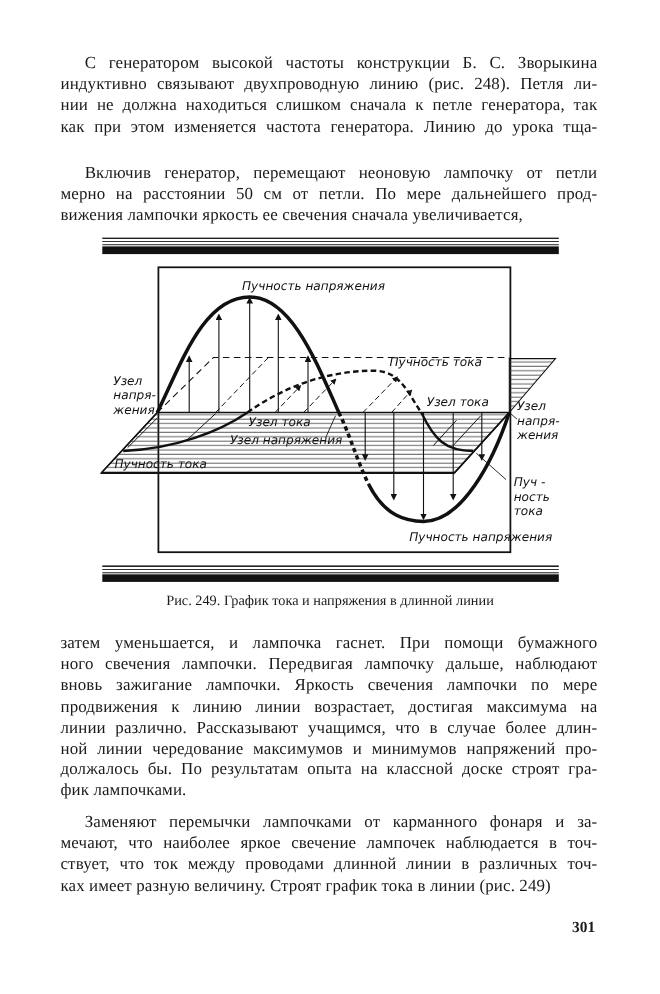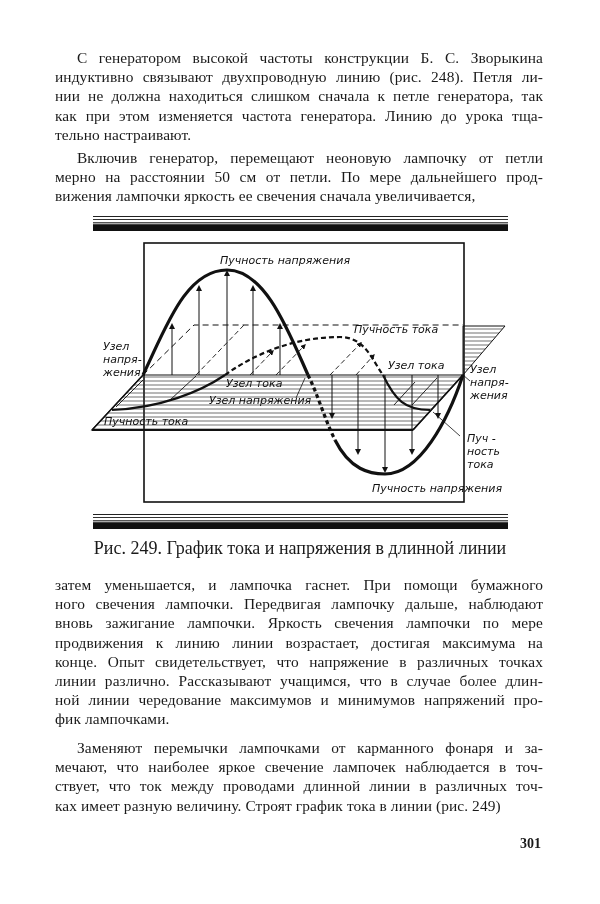--- a/index.html
+++ b/index.html
@@ -6,35 +6,34 @@
   body { width:600px; height:904px; position:relative; overflow:hidden;
          font-family:"Liberation Serif","DejaVu Serif",serif; color:#1a1a1a; }
   .para { position:absolute; left:55px; width:488px; font-size:15.4px; line-height:19.2px;
           text-align:justify; letter-spacing:0.1px; }
   .para .ln { display:block; white-space:nowrap; text-align-last:justify; }
   .para .ln.last { text-align-last:left; }
   .indent { padding-left:22px; }
   .bar { position:absolute; left:93px; width:415px; height:15px;
          background:linear-gradient(to bottom,#222 0,#222 1px,#fff 1px,#fff 3px,#333 3px,#333 4px,#fff 4px,#fff 6px,#555 6px,#555 7px,#ddd 7px,#111 9px,#111 15px); }
   .caption { position:absolute; left:0; width:600px; top:538px; text-align:center;
-             font-size:18px; }
+             font-size:13px; }
   .pagenum { position:absolute; left:520px; top:836px; font-size:14px; font-weight:bold; }
   svg text { font-family:"DejaVu Sans","Liberation Sans",sans-serif; font-style:italic; font-size:11px; fill:#111; }
 </style>
 </head>
 <body>
 
 <div>
 
   <div class="para" id="p0" style="top:48px;">
       <span class="ln indent">С генератором высокой частоты конструкции Б. С. Зворыкина</span>
       <span class="ln">индуктивно связывают двухпроводную линию (рис. 248). Петля ли-</span>
       <span class="ln">нии не должна находиться слишком сначала к петле генератора, так</span>
       <span class="ln">как при этом изменяется частота генератора. Линию до урока тща-</span>
-      <span class="ln last">тельно  настраивают.</span>
     </div>
   <div class="para" id="p1" style="top:148px;">
       <span class="ln indent">Включив генератор, перемещают неоновую лампочку от петли</span>
       <span class="ln">мерно на расстоянии 50 см от петли. По мере дальнейшего прод-</span>
       <span class="ln last">вижения лампочки яркость ее свечения  сначала  увеличивается,</span>
     </div>
 
   <div class="bar" style="top:216px;"></div>
 
   <svg width="600" height="904" style="position:absolute;left:0;top:0;" viewBox="0 0 600 904">
@@ -105,23 +104,23 @@
 
   <div class="bar" style="top:514px;"></div>
 
   <div class="caption">Рис. 249. График тока и напряжения в длинной линии</div>
 
   <div class="para" id="p2" style="top:575px;">
       <span class="ln">затем уменьшается, и лампочка гаснет. При помощи бумажного</span>
       <span class="ln">ного свечения лампочки. Передвигая лампочку дальше, наблюдают</span>
       <span class="ln">вновь зажигание лампочки. Яркость  свечения  лампочки по мере</span>
       <span class="ln">продвижения к линию линии возрастает, достигая максимума на</span>
-      <span class="ln">конце. Опыт свидетельствует, что напряжение в различных точках</span>
       <span class="ln">линии различно. Рассказывают учащимся, что в случае более длин-</span>
       <span class="ln">ной линии чередование максимумов  и минимумов напряжений про-</span>
+      <span class="ln">должалось бы.  По результатам опыта на классной доске строят гра-</span>
       <span class="ln last">фик   лампочками.</span>
     </div>
   <div class="para" id="p3" style="top:738px;">
       <span class="ln indent">Заменяют перемычки лампочками от карманного фонаря и за-</span>
       <span class="ln">мечают, что наиболее яркое свечение лампочек наблюдается в точ-</span>
       <span class="ln">ствует, что ток между проводами длинной линии в различных точ-</span>
       <span class="ln last">ках имеет разную величину. Строят график тока в линии (рис. 249)</span>
     </div>
 
   <div class="pagenum">301</div>

